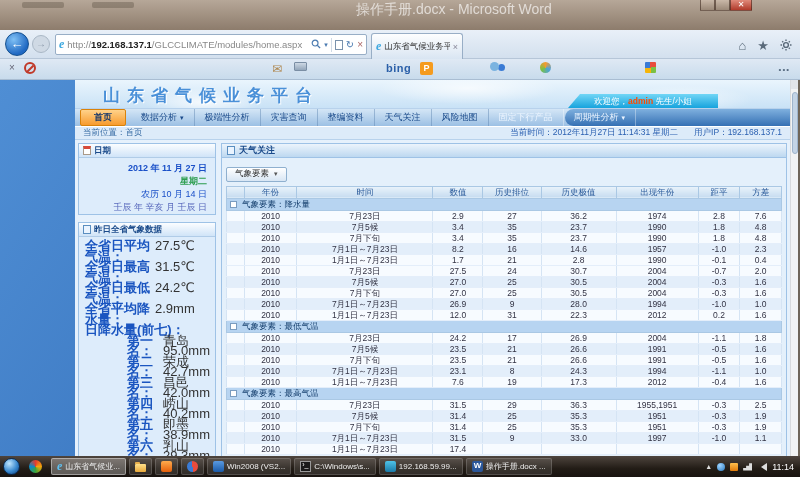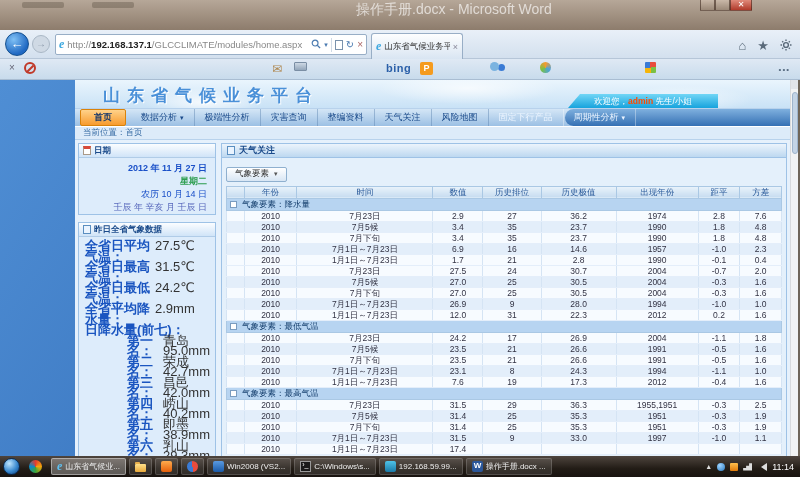--- a/index.html
+++ b/index.html
@@ -293,20 +293,24 @@
             </div>
             <div class="nav-item on-dark">
               <span>周期性分析</span>
               <span class="arrow">▾</span>
             </div>
           </div>
       </div>
 
       <div class="statusline">
         <span>当前位置：首页</span>
+        <span class="right">
+          <span>当前时间：2012年11月27日 11:14:31 星期二</span>
+          <span>用户IP：192.168.137.1</span>
+        </span>
       </div>
 
       <div class="cols">
 
         <div class="sidebar">
           <div class="panel">
             <div class="panel-h">
               <span class="cal-icon"></span>
               <span>日期</span>
             </div>
@@ -446,21 +450,21 @@
                     <td>35</td>
                     <td>23.7</td>
                     <td>1990</td>
                     <td>1.8</td>
                     <td>4.8</td>
                   </tr>
                   <tr class="data-row alt">
                     <td></td>
                     <td>2010</td>
                     <td>7月1日～7月23日</td>
-                    <td>6.9</td>
+                    <td>8.2</td>
                     <td>16</td>
                     <td>14.6</td>
                     <td>1957</td>
                     <td>-1.0</td>
                     <td>2.3</td>
                   </tr>
                   <tr class="data-row">
                     <td></td>
                     <td>2010</td>
                     <td>1月1日～7月23日</td>

